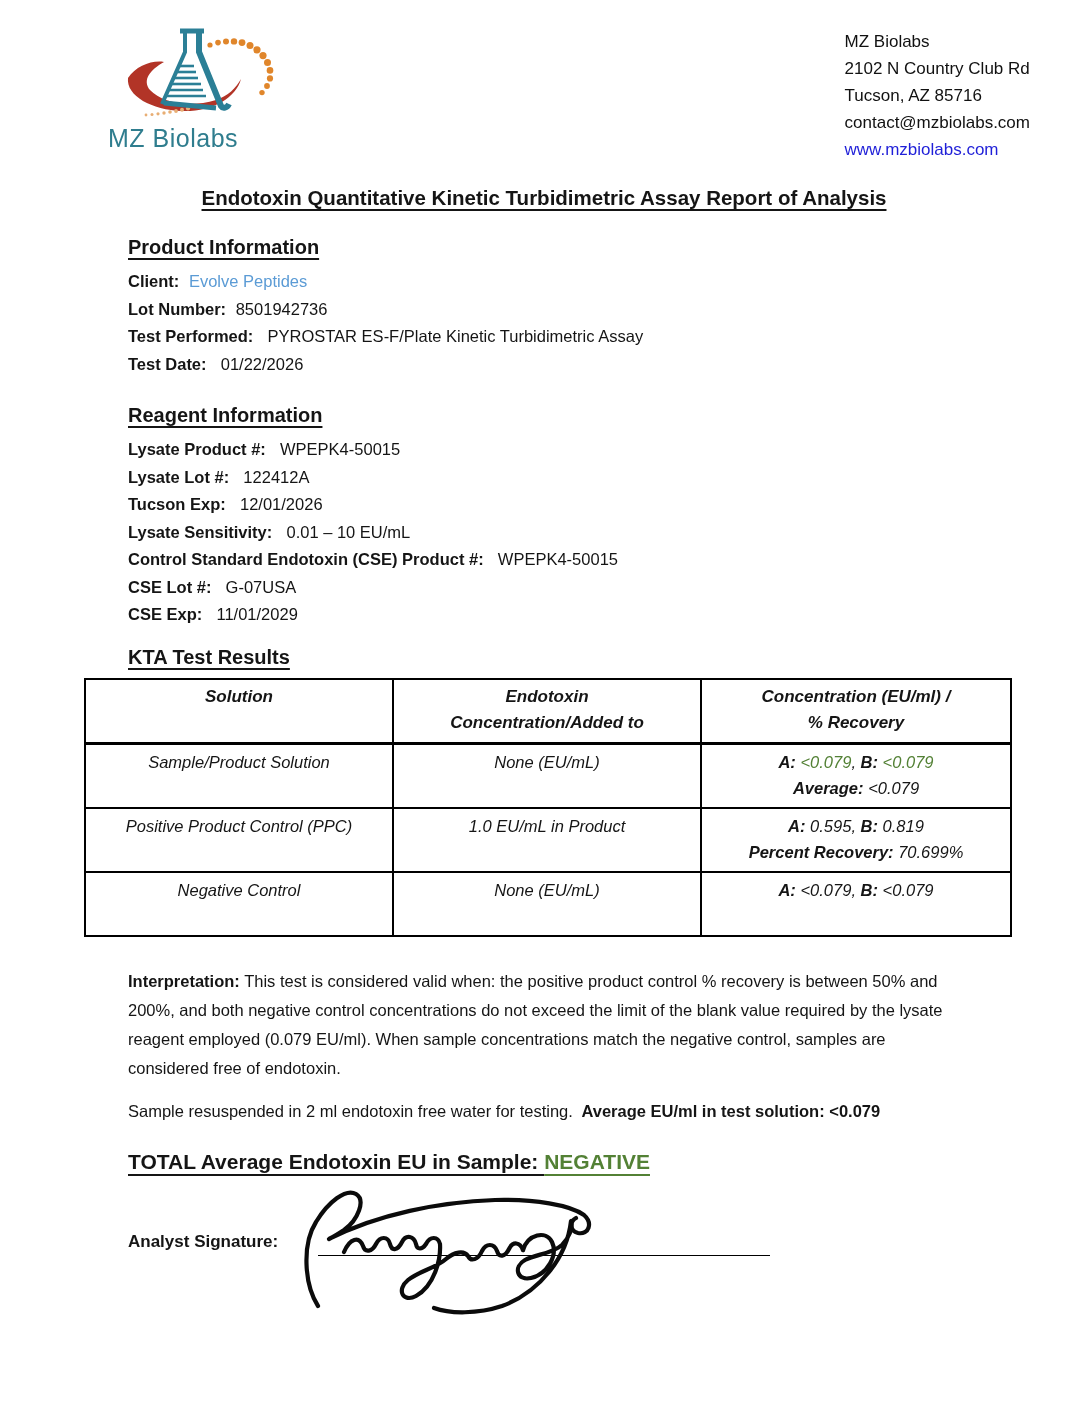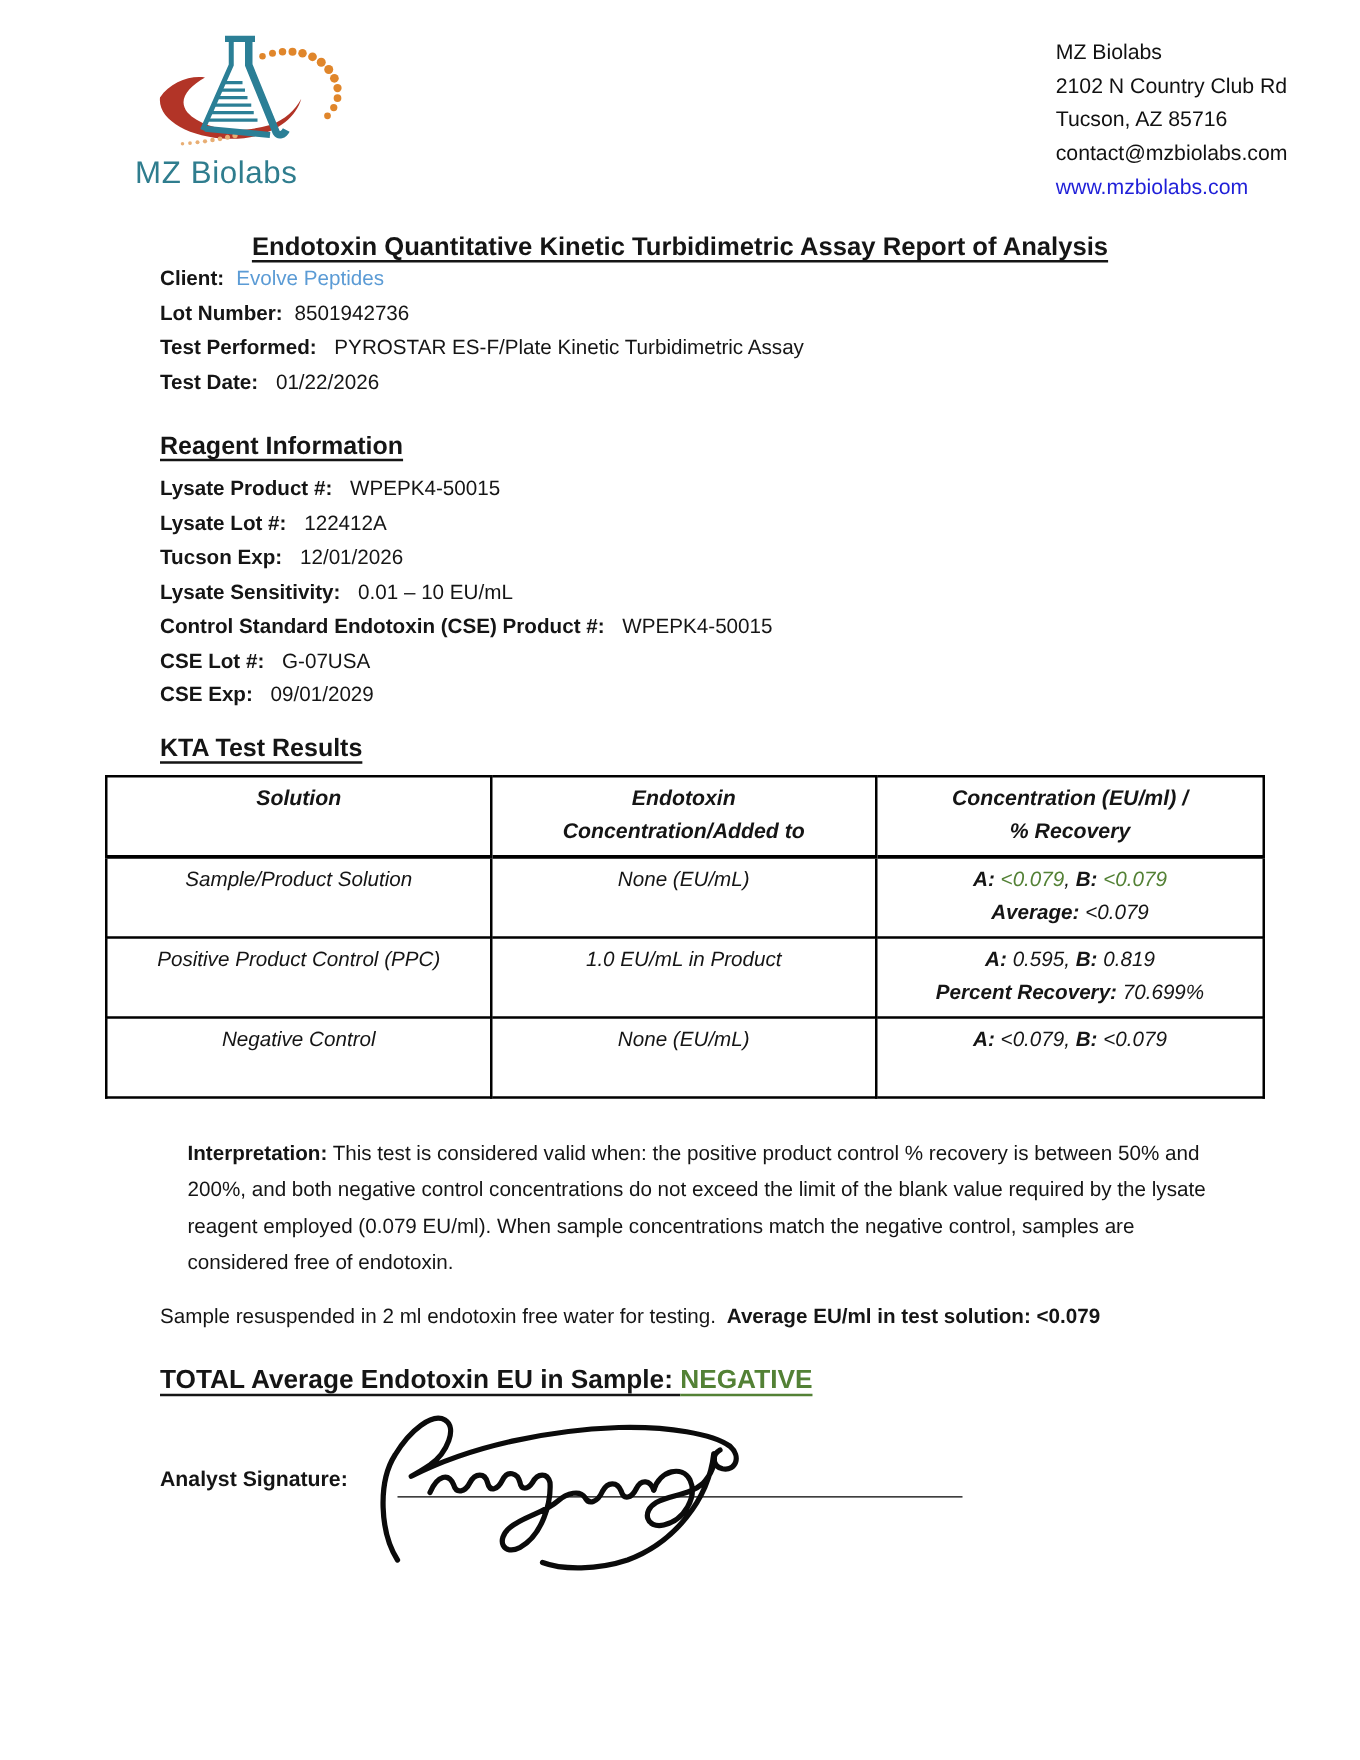--- a/index.html
+++ b/index.html
@@ -69,21 +69,21 @@
   }
   table.kta th{font-size:17px;font-weight:bold;border-bottom-width:3px;}
   table.kta col.c1{width:308px;}
   table.kta col.c2{width:308px;}
   table.kta col.c3{width:310px;}
   table.kta td{height:64px;}
   table.kta tr.last td{padding-bottom:18px;}
   .gval{color:var(--result-green);}
 
   
-  .interpretation{margin-top:30px;width:842px;font-size:16.5px;line-height:29px;margin-left:22px;}
+  .interpretation{margin-top:30px;width:842px;font-size:16.5px;line-height:29px;}
   .sample-note{margin-top:19px;font-size:16.5px;}
   .total-line{margin-top:29px;font-size:21px;font-weight:bold;}
   .total-line .tl-black{text-decoration:underline;text-decoration-thickness:2px;text-underline-offset:5px;white-space:pre-wrap;}
   .total-line .tl-green{color:var(--result-green);text-decoration:underline;text-decoration-thickness:2px;text-underline-offset:5px;}
 
   
   .sig-row{position:relative;margin-top:54px;display:flex;align-items:flex-end;height:28px;gap:36px;}
   .sig-label{font-size:17px;font-weight:bold;line-height:28px;}
   .sig-line{width:452px;border-bottom:1.5px solid #000;height:24px;margin-left:4px;}
   .sig-ink{position:absolute;left:160px;top:-48px;pointer-events:none;}
@@ -148,20 +148,23 @@
     <div><a href="#" class="site">www.mzbiolabs.com</a></div>
   </div>
 </div>
 
 <div class="doc-title">
   <span>Endotoxin Quantitative Kinetic Turbidimetric Assay Report of Analysis</span>
 </div>
 
 <div class="content">
 
+  <h2 class="section">
+    <span>Product Information</span>
+  </h2>
 
   <div class="info-row">
     <span class="lbl ws">Client:</span>
     <span class="val client-val ws">Evolve Peptides</span>
   </div>
   <div class="info-row">
     <span class="lbl ws">Lot Number:</span>
     <span class="val ws">8501942736</span>
   </div>
   <div class="info-row">
@@ -196,21 +199,21 @@
   <div class="info-row">
     <span class="lbl ws">Control Standard Endotoxin (CSE) Product #:</span>
     <span class="val ws"> WPEPK4-50015</span>
   </div>
   <div class="info-row">
     <span class="lbl ws">CSE Lot #:</span>
     <span class="val ws"> G-07USA</span>
   </div>
   <div class="info-row">
     <span class="lbl ws">CSE Exp:</span>
-    <span class="val ws"> 09/01/2029</span>
+    <span class="val ws"> 11/01/2029</span>
   </div>
 
   <h2 class="section" style="margin-top:17px;">
     <span>KTA Test Results</span>
   </h2>
 
   <table class="kta">
     <colgroup>
         <col class="c1">
         <col class="c2">

